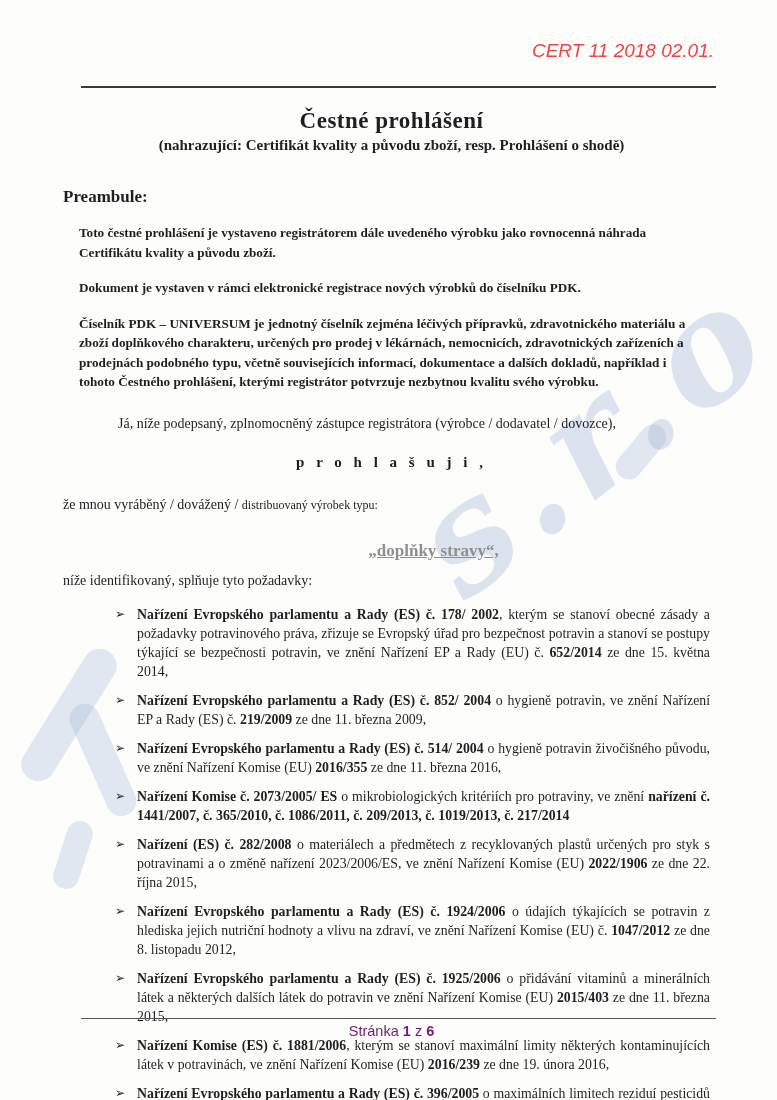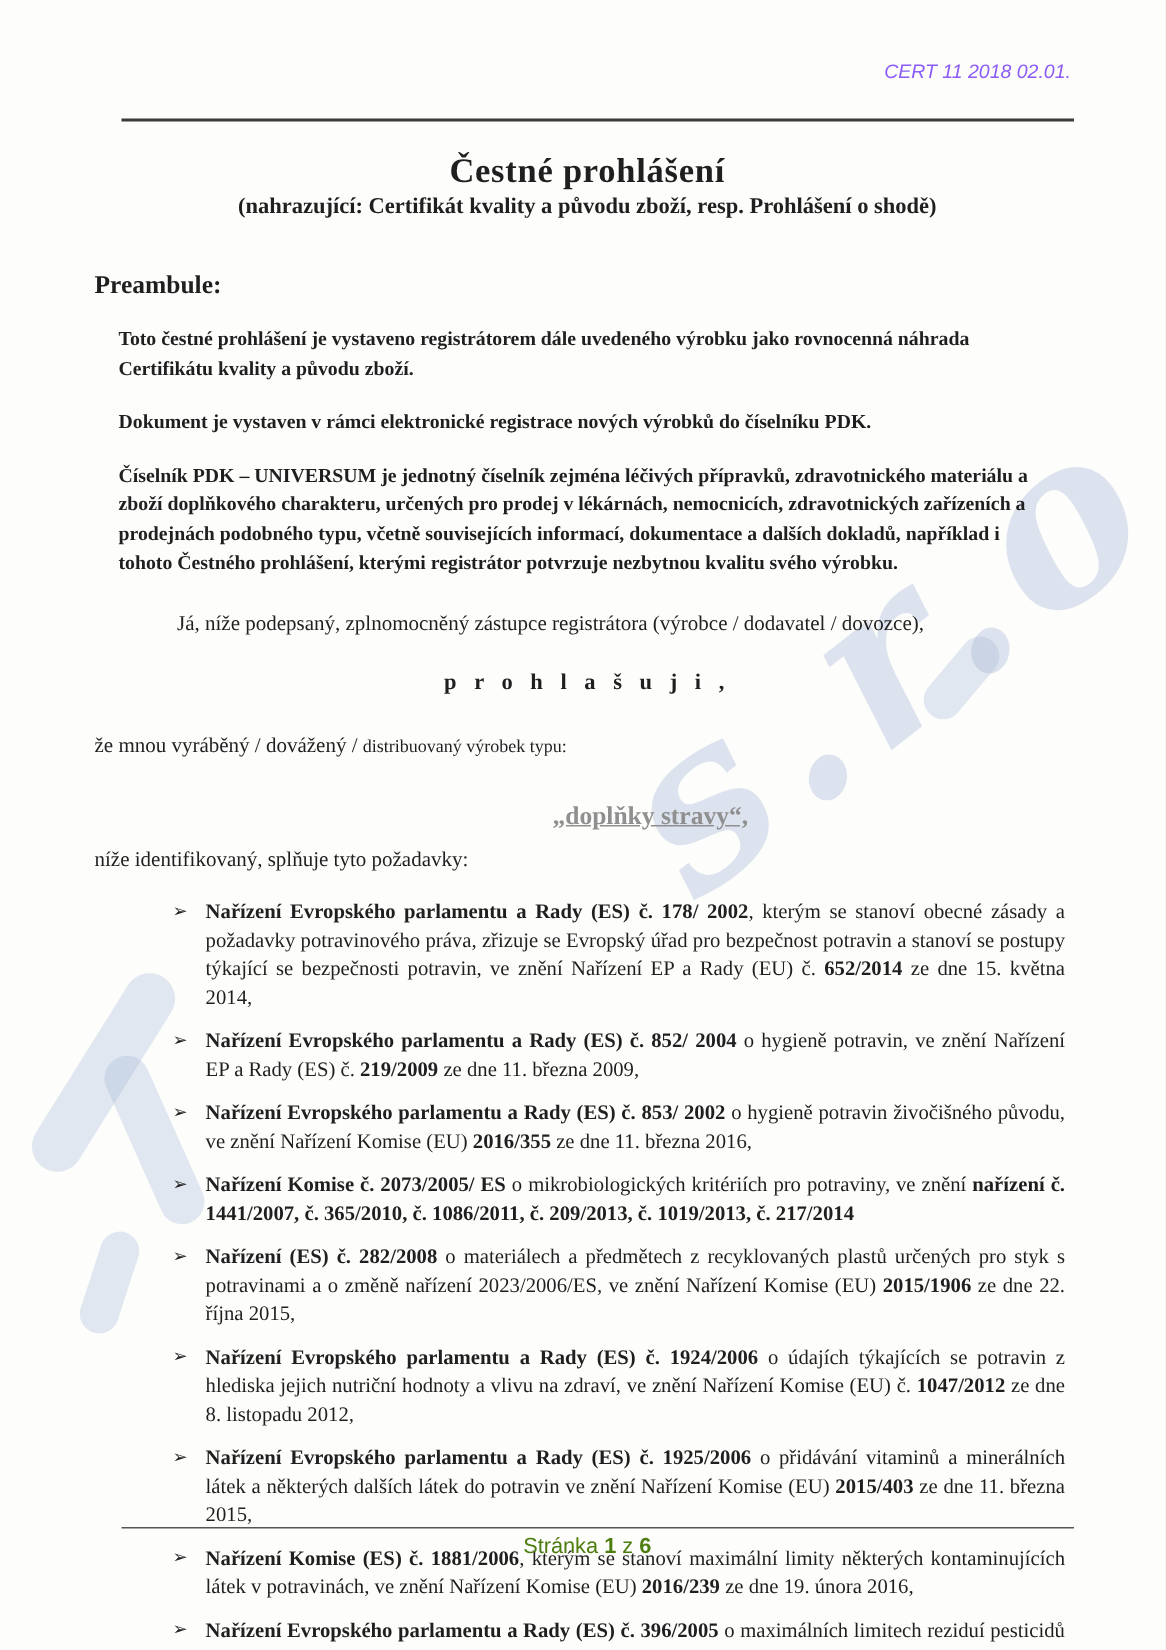--- a/index.html
+++ b/index.html
@@ -30,22 +30,22 @@
   .wm-blob.b1{left:52px;top:640px;width:34px;height:150px;transform:rotate(32deg);}
   .wm-blob.b2{left:88px;top:700px;width:30px;height:120px;transform:rotate(-24deg);}
   .wm-blob.b3{left:60px;top:820px;width:26px;height:70px;transform:rotate(18deg);}
   .wm-blob.b4{left:628px;top:420px;width:26px;height:64px;transform:rotate(40deg);}
   
   .content{position:relative;z-index:1;}
   .doc-code{
     text-align:right;
     font-family:"Liberation Sans", sans-serif;
     font-style:italic;
-    font-size:13px;
-    color:#8b5cf6;
+    font-size:19px;
+    color:#ef4444;
     padding-right:6px;
   }
   .rule{border:0;border-top:2px solid #3a3a3a;margin:24px 0 0 18px;width:635px;}
   .title{
     text-align:center;
     font-size:23px;font-weight:bold;
     margin-top:20px;letter-spacing:0.5px;
   }
   .subtitle{
     text-align:center;
@@ -75,21 +75,21 @@
     font-size:13.8px;line-height:19px;
     text-align:justify;flex:1 1 auto;
   }
   .reg-text .b{font-weight:bold;}
   
   .footer{position:absolute;left:63px;right:57px;top:1018px;z-index:1;}
   .footer-rule{border:0;border-top:1.5px solid #555;margin:0 0 4px 18px;width:635px;}
   .footer-text{
     text-align:center;
     font-family:"Liberation Sans", sans-serif;
-    font-size:14.5px;color:#4d7c0f;
+    font-size:14.5px;color:#701a75;
   }
   .footer-text .b{font-weight:bold;}
 </style>
 </head>
 <body>
 
 <div class="page">
 
   <div class="wm-layer">
     <div class="wm-text">s.r.o.</div>
@@ -127,29 +127,29 @@
         <li class="reg-item">
           <span class="marker">➢</span>
           <span class="reg-text"><span class="b">Nařízení Evropského parlamentu a Rady (ES) č. 178/ 2002</span><span>, kterým se stanoví obecné zásady a požadavky potravinového práva, zřizuje se Evropský úřad pro bezpečnost potravin a stanoví se postupy týkající se bezpečnosti potravin, ve znění Nařízení EP a Rady (EU) č. </span><span class="b">652/2014</span><span> ze dne 15. května 2014,</span></span>
         </li>
         <li class="reg-item">
           <span class="marker">➢</span>
           <span class="reg-text"><span class="b">Nařízení Evropského parlamentu a Rady (ES) č. 852/ 2004</span><span> o hygieně potravin, ve znění Nařízení EP a Rady (ES) č. </span><span class="b">219/2009</span><span> ze dne 11. března 2009,</span></span>
         </li>
         <li class="reg-item">
           <span class="marker">➢</span>
-          <span class="reg-text"><span class="b">Nařízení Evropského parlamentu a Rady (ES) č. 853/ 2002</span><span> o hygieně potravin živočišného původu, ve znění Nařízení Komise (EU) </span><span class="b">2016/355</span><span> ze dne 11. března 2016,</span></span>
+          <span class="reg-text"><span class="b">Nařízení Evropského parlamentu a Rady (ES) č. 514/ 2004</span><span> o hygieně potravin živočišného původu, ve znění Nařízení Komise (EU) </span><span class="b">2016/355</span><span> ze dne 11. března 2016,</span></span>
         </li>
         <li class="reg-item">
           <span class="marker">➢</span>
           <span class="reg-text"><span class="b">Nařízení Komise č. 2073/2005/ ES</span><span> o mikrobiologických kritériích pro potraviny, ve znění </span><span class="b">nařízení č. 1441/2007, č. 365/2010, č. 1086/2011, č. 209/2013, č. 1019/2013, č. 217/2014</span></span>
         </li>
         <li class="reg-item">
           <span class="marker">➢</span>
-          <span class="reg-text"><span class="b">Nařízení (ES) č. 282/2008</span><span> o materiálech a předmětech z recyklovaných plastů určených pro styk s potravinami a o změně nařízení 2023/2006/ES, ve znění Nařízení Komise (EU) </span><span class="b">2015/1906</span><span> ze dne 22. října 2015,</span></span>
+          <span class="reg-text"><span class="b">Nařízení (ES) č. 282/2008</span><span> o materiálech a předmětech z recyklovaných plastů určených pro styk s potravinami a o změně nařízení 2023/2006/ES, ve znění Nařízení Komise (EU) </span><span class="b">2022/1906</span><span> ze dne 22. října 2015,</span></span>
         </li>
         <li class="reg-item">
           <span class="marker">➢</span>
           <span class="reg-text"><span class="b">Nařízení Evropského parlamentu a Rady (ES) č. 1924/2006</span><span>  o údajích týkajících se potravin z hlediska jejich nutriční hodnoty a vlivu na zdraví, ve znění Nařízení Komise (EU) č. </span><span class="b">1047/2012</span><span> ze dne 8. listopadu 2012,</span></span>
         </li>
         <li class="reg-item">
           <span class="marker">➢</span>
           <span class="reg-text"><span class="b">Nařízení Evropského parlamentu a Rady (ES) č. 1925/2006</span><span>  o přidávání vitaminů a minerálních látek a některých dalších látek do potravin ve znění Nařízení Komise (EU) </span><span class="b">2015/403</span><span> ze dne 11. března 2015,</span></span>
         </li>
         <li class="reg-item">

